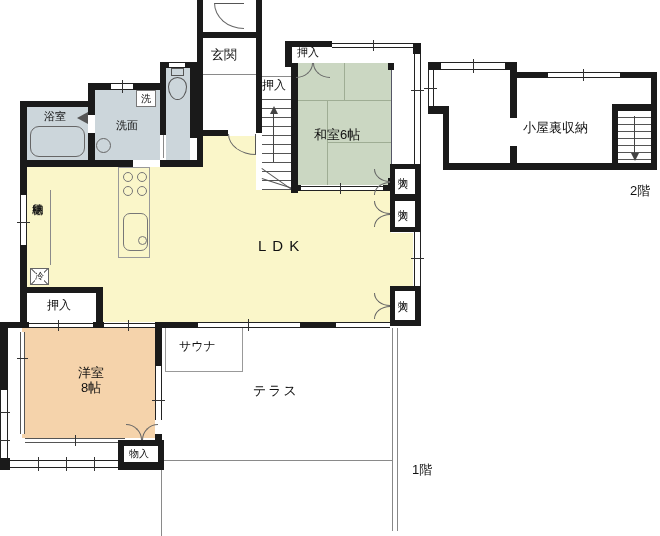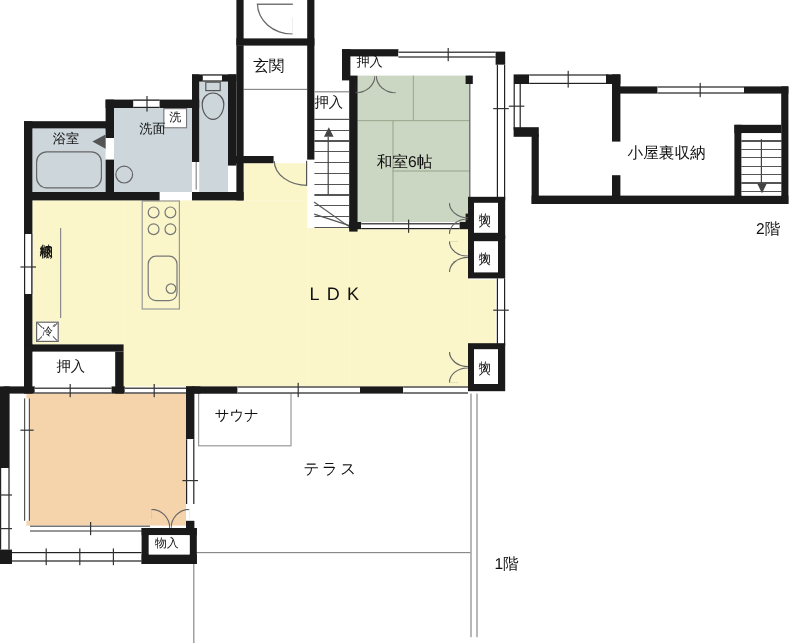--- a/index.html
+++ b/index.html
@@ -219,25 +219,29 @@
 
   <div class="lbl" style="left:211px;top:48px;font-size:13px;">玄関</div>
   <div class="lbl" style="left:297px;top:46px;font-size:11px;">押入</div>
   <div class="lbl" style="left:262px;top:79px;font-size:12px;">押入</div>
   <div class="lbl" style="left:314px;top:128px;font-size:13px;">和室6帖</div>
   <div class="lbl vtext" style="left:397px;top:170px;font-size:10px;height:24px;">物入</div>
   <div class="lbl vtext" style="left:397px;top:202px;font-size:10px;height:24px;">物入</div>
   <div class="lbl vtext" style="left:397px;top:293px;font-size:10px;height:26px;">物入</div>
   <div class="lbl" style="left:44px;top:110px;font-size:11px;">浴室</div>
   <div class="lbl" style="left:141px;top:93px;font-size:10px;">洗</div>
-  <div class="lbl" style="left:116px;top:102px;font-size:11px;">洗面</div>
+  <div class="lbl" style="left:116px;top:119px;font-size:11px;">洗面</div>
   <div class="lbl vtext" style="left:31px;top:194px;font-size:11px;height:72px;">収納棚</div>
   <div class="lbl" style="left:35px;top:271px;font-size:9px;background:#fff;">冷</div>
   <div class="lbl" style="left:258px;top:237px;font-size:15px;letter-spacing:6px;">LDK</div>
   <div class="lbl" style="left:47px;top:299px;font-size:12px;">押入</div>
+  <div class="lbl" style="left:56px;top:366px;width:70px;text-align:center;font-size:13px;">
+    <div>洋室</div>
+    <div>8帖</div>
+  </div>
   <div class="lbl" style="left:179px;top:340px;font-size:12px;">サウナ</div>
   <div class="lbl" style="left:253px;top:384px;font-size:13px;letter-spacing:2px;">テラス</div>
   <div class="lbl" style="left:129px;top:448px;font-size:10px;">物入</div>
   <div class="lbl" style="left:523px;top:121px;font-size:13px;">小屋裏収納</div>
   <div class="lbl" style="left:630px;top:184px;font-size:13px;">2階</div>
   <div class="lbl" style="left:412px;top:463px;font-size:13px;">1階</div>
 
 </div>
 
 </body></html>

